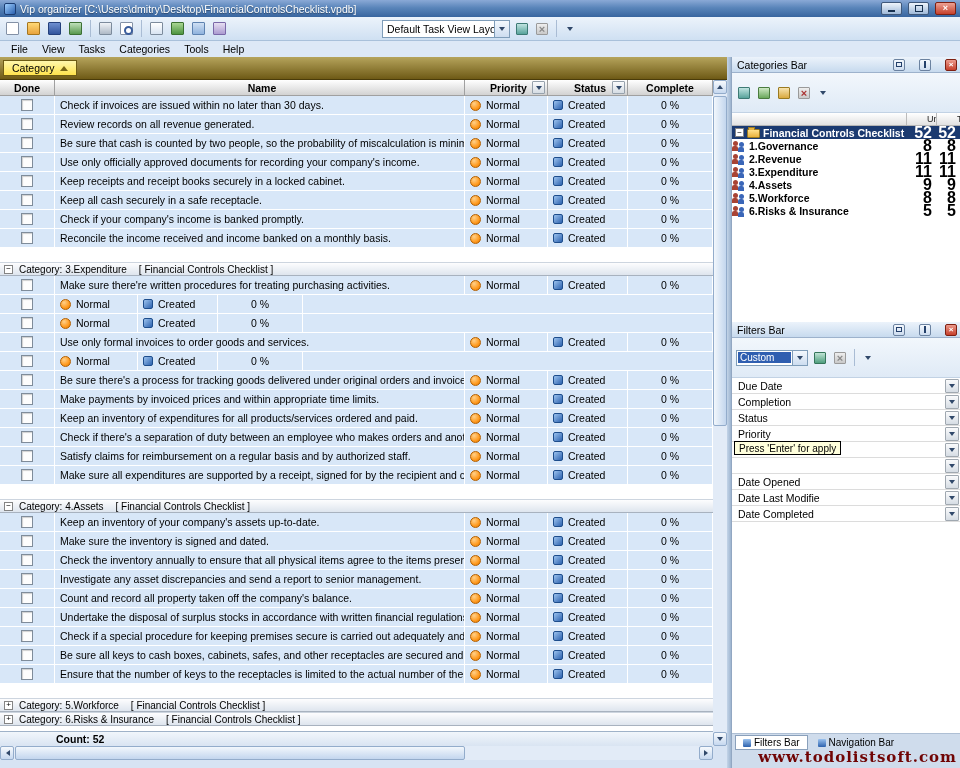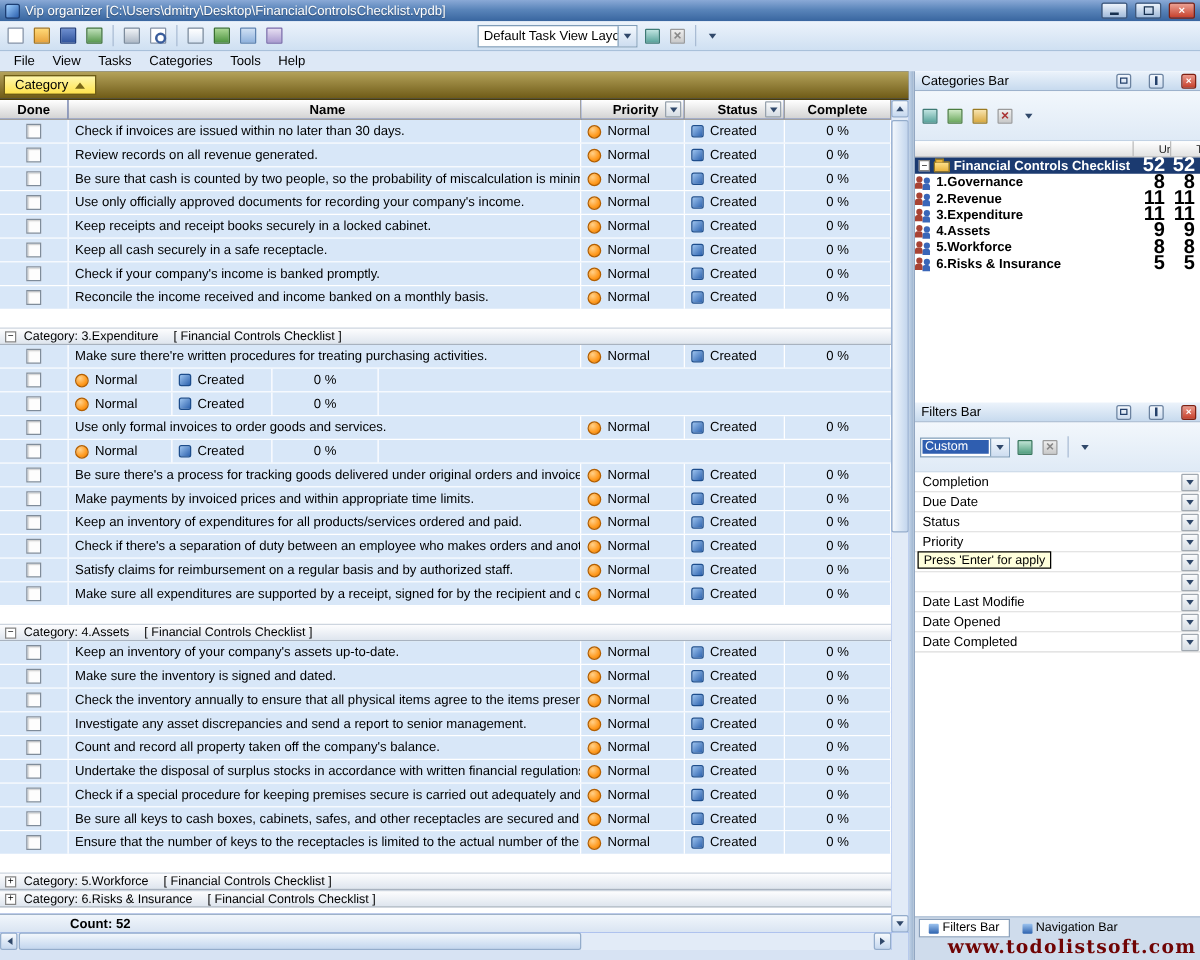--- a/index.html
+++ b/index.html
@@ -809,27 +809,27 @@
         </span>
         <span class="ticon15 i-applyfilter"></span>
         <span class="ticon15 i-dellayout"></span>
         <span class="tsep"></span>
         <span class="chev">
             <span class="arr a-down"></span>
           </span>
       </div>
       <div>
           <div class="filter-row">
+            <span class="f-label">Due Date</span>
+            <span class="f-drop">
+              <span class="arr a-down"></span>
+            </span>
+          </div>
+          <div class="filter-row">
             <span class="f-label">Completion</span>
-            <span class="f-drop">
-              <span class="arr a-down"></span>
-            </span>
-          </div>
-          <div class="filter-row">
-            <span class="f-label">Due Date</span>
             <span class="f-drop">
               <span class="arr a-down"></span>
             </span>
           </div>
           <div class="filter-row">
             <span class="f-label">Status</span>
             <span class="f-drop">
               <span class="arr a-down"></span>
             </span>
           </div>
@@ -845,27 +845,27 @@
               <span class="arr a-down"></span>
             </span>
           </div>
           <div class="filter-row">
             <input class="f-input" type="text" style="">
             <span class="f-drop">
               <span class="arr a-down"></span>
             </span>
           </div>
           <div class="filter-row">
+            <span class="f-label">Date Opened</span>
+            <span class="f-drop">
+              <span class="arr a-down"></span>
+            </span>
+          </div>
+          <div class="filter-row">
             <span class="f-label">Date Last Modifie</span>
-            <span class="f-drop">
-              <span class="arr a-down"></span>
-            </span>
-          </div>
-          <div class="filter-row">
-            <span class="f-label">Date Opened</span>
             <span class="f-drop">
               <span class="arr a-down"></span>
             </span>
           </div>
           <div class="filter-row">
             <span class="f-label">Date Completed</span>
             <span class="f-drop">
               <span class="arr a-down"></span>
             </span>
           </div>

